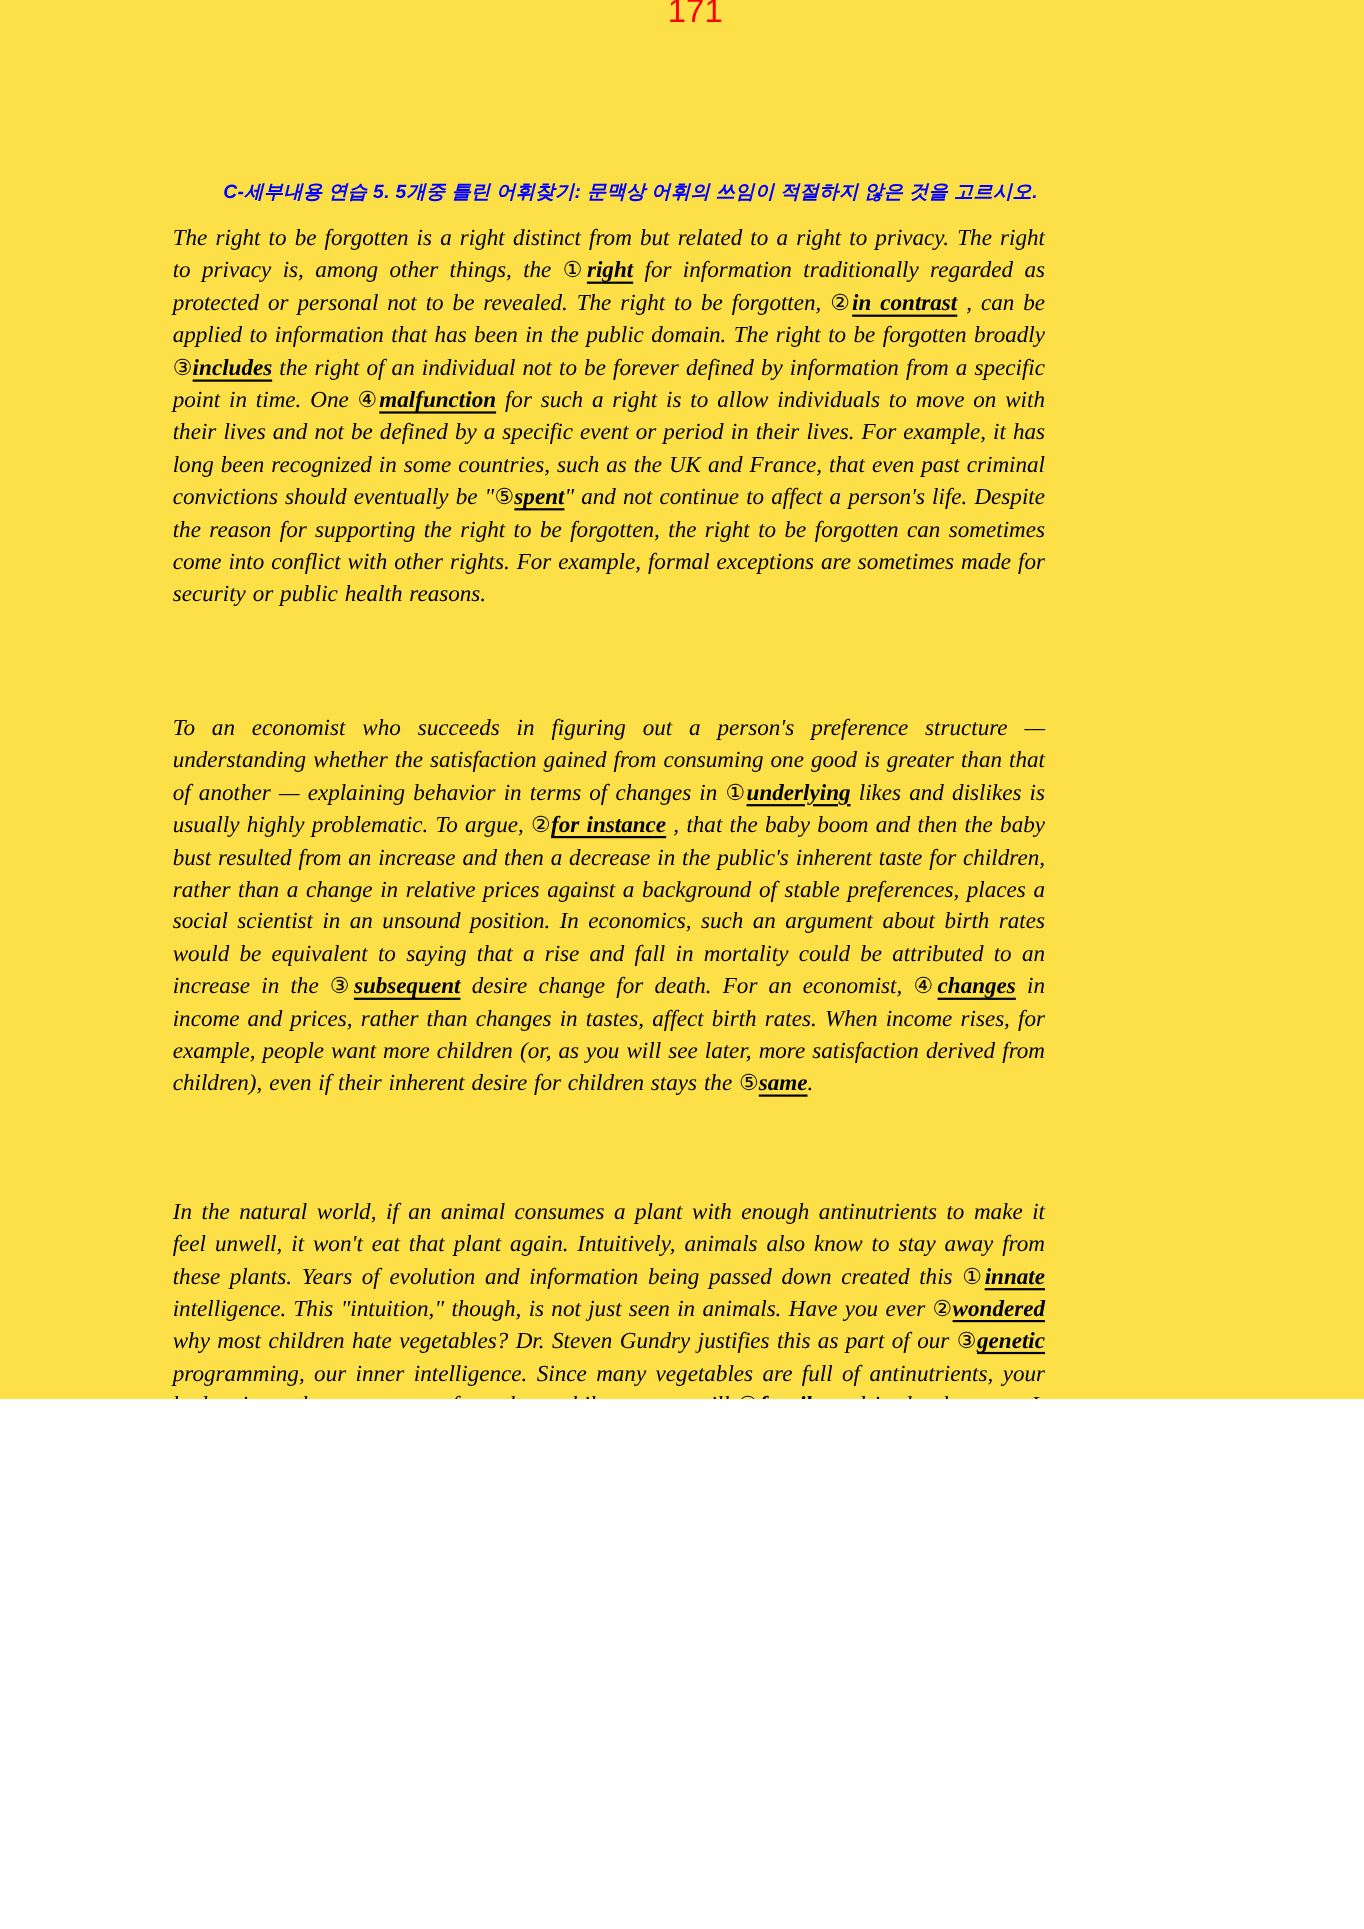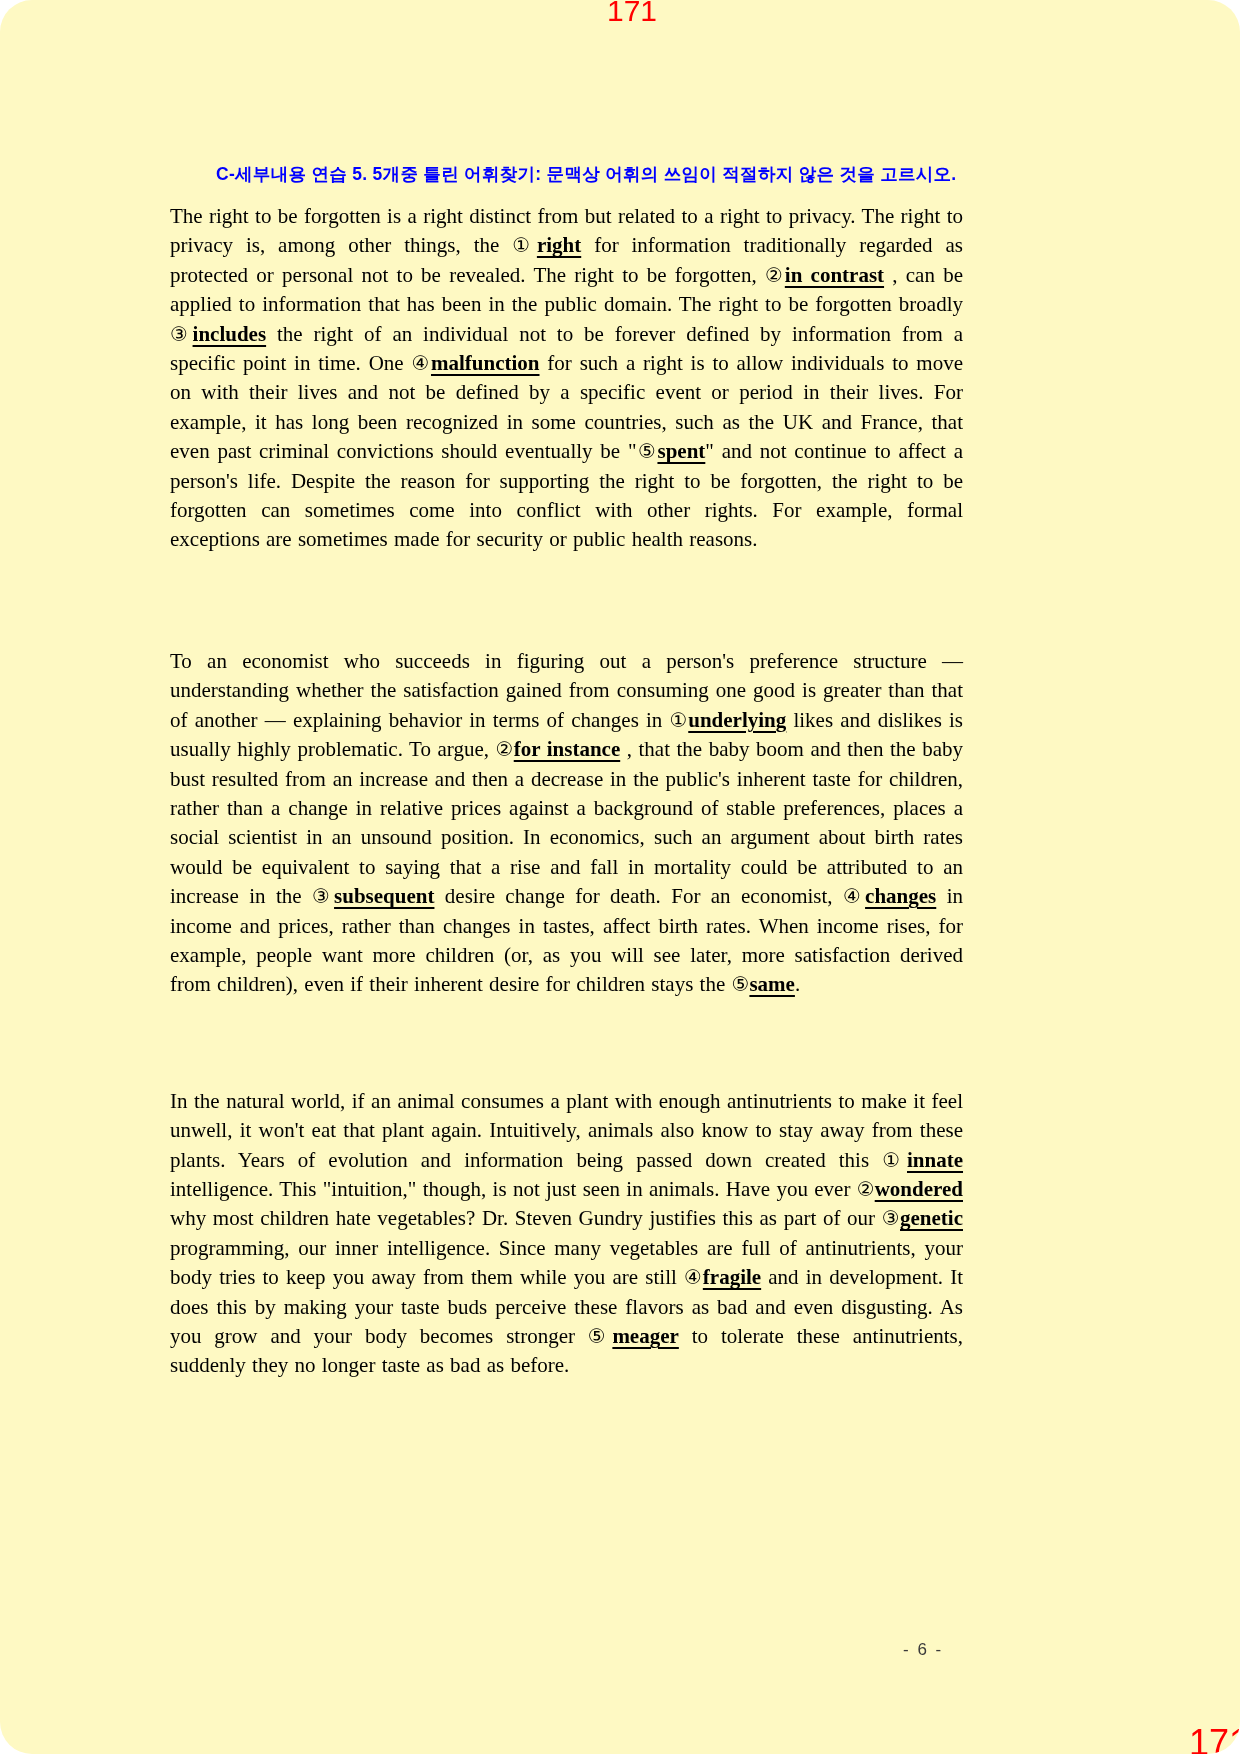--- a/index.html
+++ b/index.html
@@ -1,39 +1,39 @@
 <!DOCTYPE html>
 <html><head>
 <meta charset="utf-8">
 <style>
   html, body { margin: 0; padding: 0; background: #ffffff; }
   .page {
     position: relative;
     width: 1240px;
-    height: 1754px;
-    background: #fef9c3;
+    height: 1272px;
+    background: #fde047;
     overflow: hidden;
     font-family: "Liberation Serif", serif;
     color: #000000;
-    border-radius: 32px;
   }
   .top-num {
     position: absolute;
     top: -4px;
     left: 607px;
     color: #ff0000;
     font-size: 30px;
     line-height: 30px;
     font-family: "Liberation Sans", sans-serif;
   }
   .content {
     position: absolute;
-    left: 170px;
+    left: 157px;
     top: 0;
     width: 793px;
+    font-style: italic;
   }
   .instruction {
     margin: 165px 0 0 0;
     padding-left: 46px;
     color: #0000ff;
     font-weight: bold;
     font-size: 17.5px;
     line-height: 19px;
     font-family: "Liberation Sans", sans-serif;
     letter-spacing: 0.3px;

